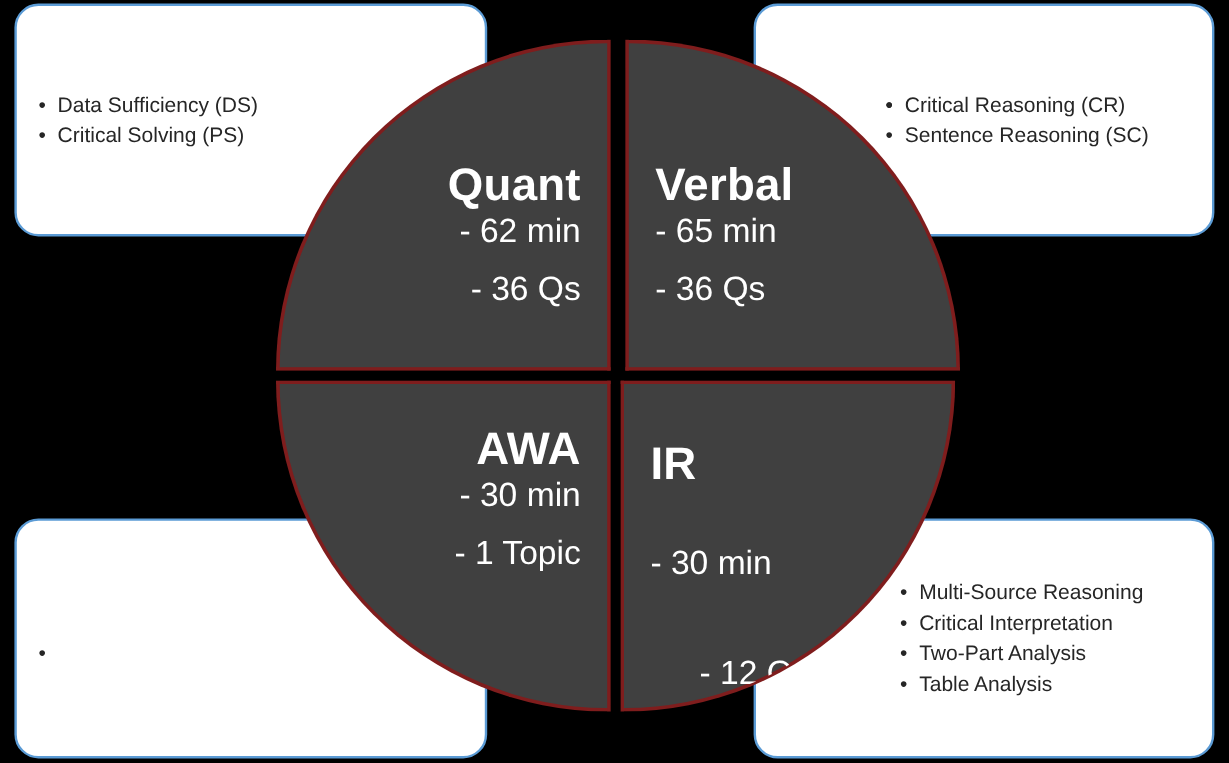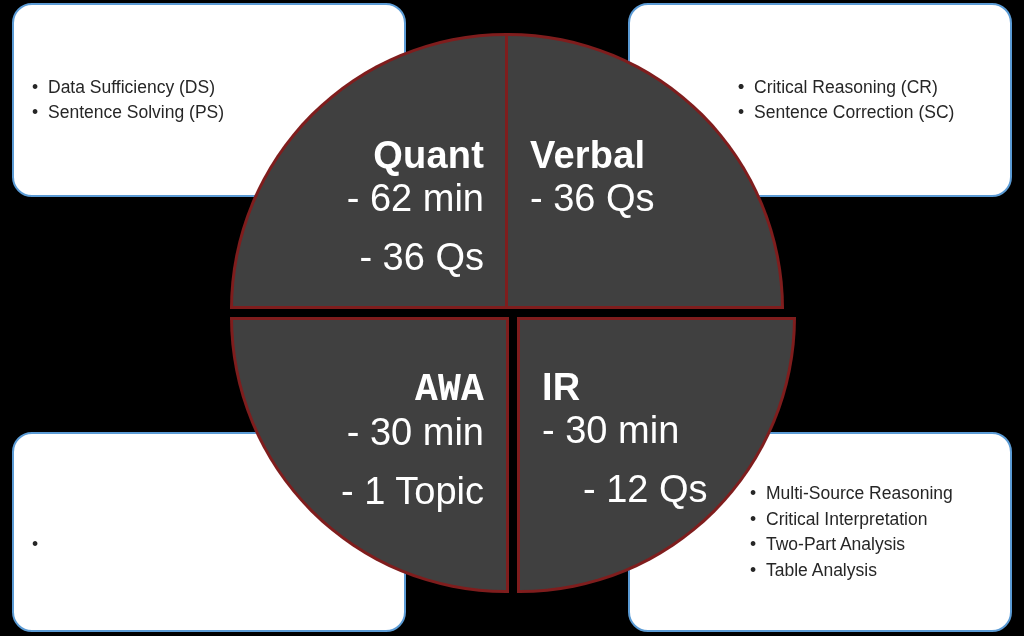--- a/index.html
+++ b/index.html
@@ -77,68 +77,68 @@
     box-sizing: border-box;
     border: 3px solid #7f1d1d;
     display: flex;
     flex-direction: column;
     align-items: center;
     color: #ffffff;
     overflow: hidden;
   }
   
   #quad-quant  { left: 0;     top: 0;     border-top-left-radius:     279px; align-items: flex-end;  padding-right: 22px; }
-  #quad-verbal { left: 275px; top: 0;     border-top-right-radius:    279px; align-items: flex-start; padding-left: 22px; text-align: right; }
+  #quad-verbal { left: 291px; top: 0;     border-top-right-radius:    279px; align-items: flex-start; padding-left: 22px; text-align: right; }
   #quad-awa    { left: 0;     top: 284px; border-bottom-left-radius:  279px; align-items: flex-end;  padding-right: 22px; }
-  #quad-ir     { left: 287px; top: 284px; border-bottom-right-radius: 279px; align-items: flex-start; padding-left: 22px; }
+  #quad-ir     { left: 287px; top: 284px; border-bottom-right-radius: 279px; align-items: flex-start; padding-left: 22px; gap: 44px; }
 
   .quad .q-title {
     font-size: 38px;
     font-weight: bold;
     letter-spacing: 0.2px;
     white-space: nowrap;
   }
   .quad .q-line {
-    font-size: 38px;
+    font-size: 28px;
     font-weight: normal;
     white-space: nowrap;
   }
 
   
   #quad-quant  .q-title { margin-top: 98px; }
   #quad-verbal .q-title { margin-top: 98px; }
   #quad-quant  .q-line:nth-of-type(1),
   #quad-verbal .q-line:nth-of-type(1) { margin-top: 37px; }
   #quad-quant  .q-line + .q-line,
   #quad-verbal .q-line + .q-line { margin-top: 16px; }
 
-  #quad-awa  .q-title { margin-top: 48px; font-family: Liberation Mono, monospace; }
+  #quad-awa  .q-title { margin-top: 34px; }
   #quad-ir   .q-title { margin-top: 46px; }
   #quad-awa  .q-line:nth-of-type(1),
   #quad-ir   .q-line:nth-of-type(1) { margin-top: 35px; }
   #quad-awa  .q-line + .q-line,
   #quad-ir   .q-line + .q-line { margin-top: 16px; margin-left: 41px; }
 </style>
 </head>
 <body>
 
 <div id="stage">
 
   <div class="callout" id="box-quant">
     <ul>
       <li><span class="bullet">•</span><span>Data Sufficiency (DS)</span></li>
-      <li><span class="bullet">•</span><span>Sentence Solving (PS)</span></li>
+      <li><span class="bullet">•</span><span>Critical Solving (PS)</span></li>
     </ul>
   </div>
 
   <div class="callout" id="box-verbal">
     <ul>
       <li><span class="bullet">•</span></li>
       <li><span class="bullet">•</span><span>Critical Reasoning (CR)</span></li>
-      <li><span class="bullet">•</span><span>Sentence Correction (SC)</span></li>
+      <li><span class="bullet">•</span><span>Sentence Reasoning (SC)</span></li>
     </ul>
   </div>
 
   <div class="callout" id="box-awa">
     <ul>
       <li><span class="bullet">•</span></li>
     </ul>
   </div>
 
   <div class="callout" id="box-ir">
@@ -153,20 +153,21 @@
   <div id="wheel">
 
     <div class="quad" id="quad-quant">
       <div class="q-title">Quant</div>
       <div class="q-line">- 62 min</div>
       <div class="q-line">- 36 Qs</div>
     </div>
 
     <div class="quad" id="quad-verbal">
       <div class="q-title">Verbal</div>
+      <div class="q-line">- 65 min</div>
       <div class="q-line">- 36 Qs</div>
     </div>
 
     <div class="quad" id="quad-awa">
       <div class="q-title">AWA</div>
       <div class="q-line">- 30 min</div>
       <div class="q-line">- 1 Topic</div>
     </div>
 
     <div class="quad" id="quad-ir">

